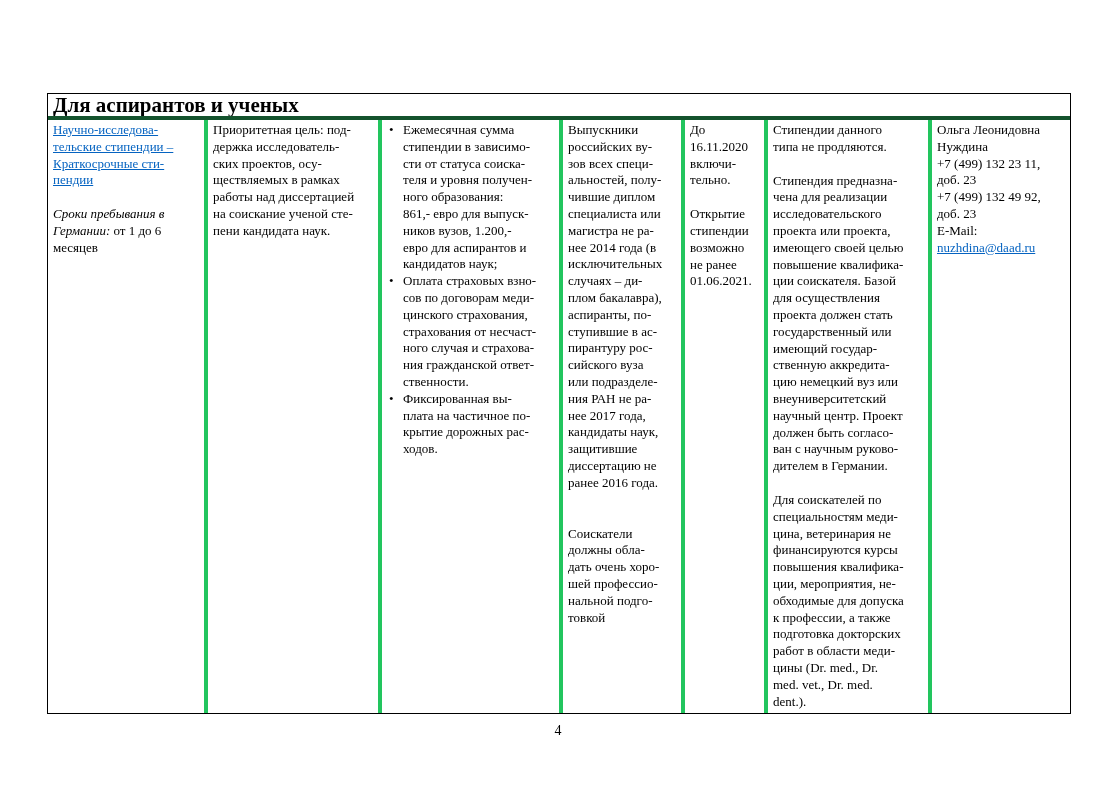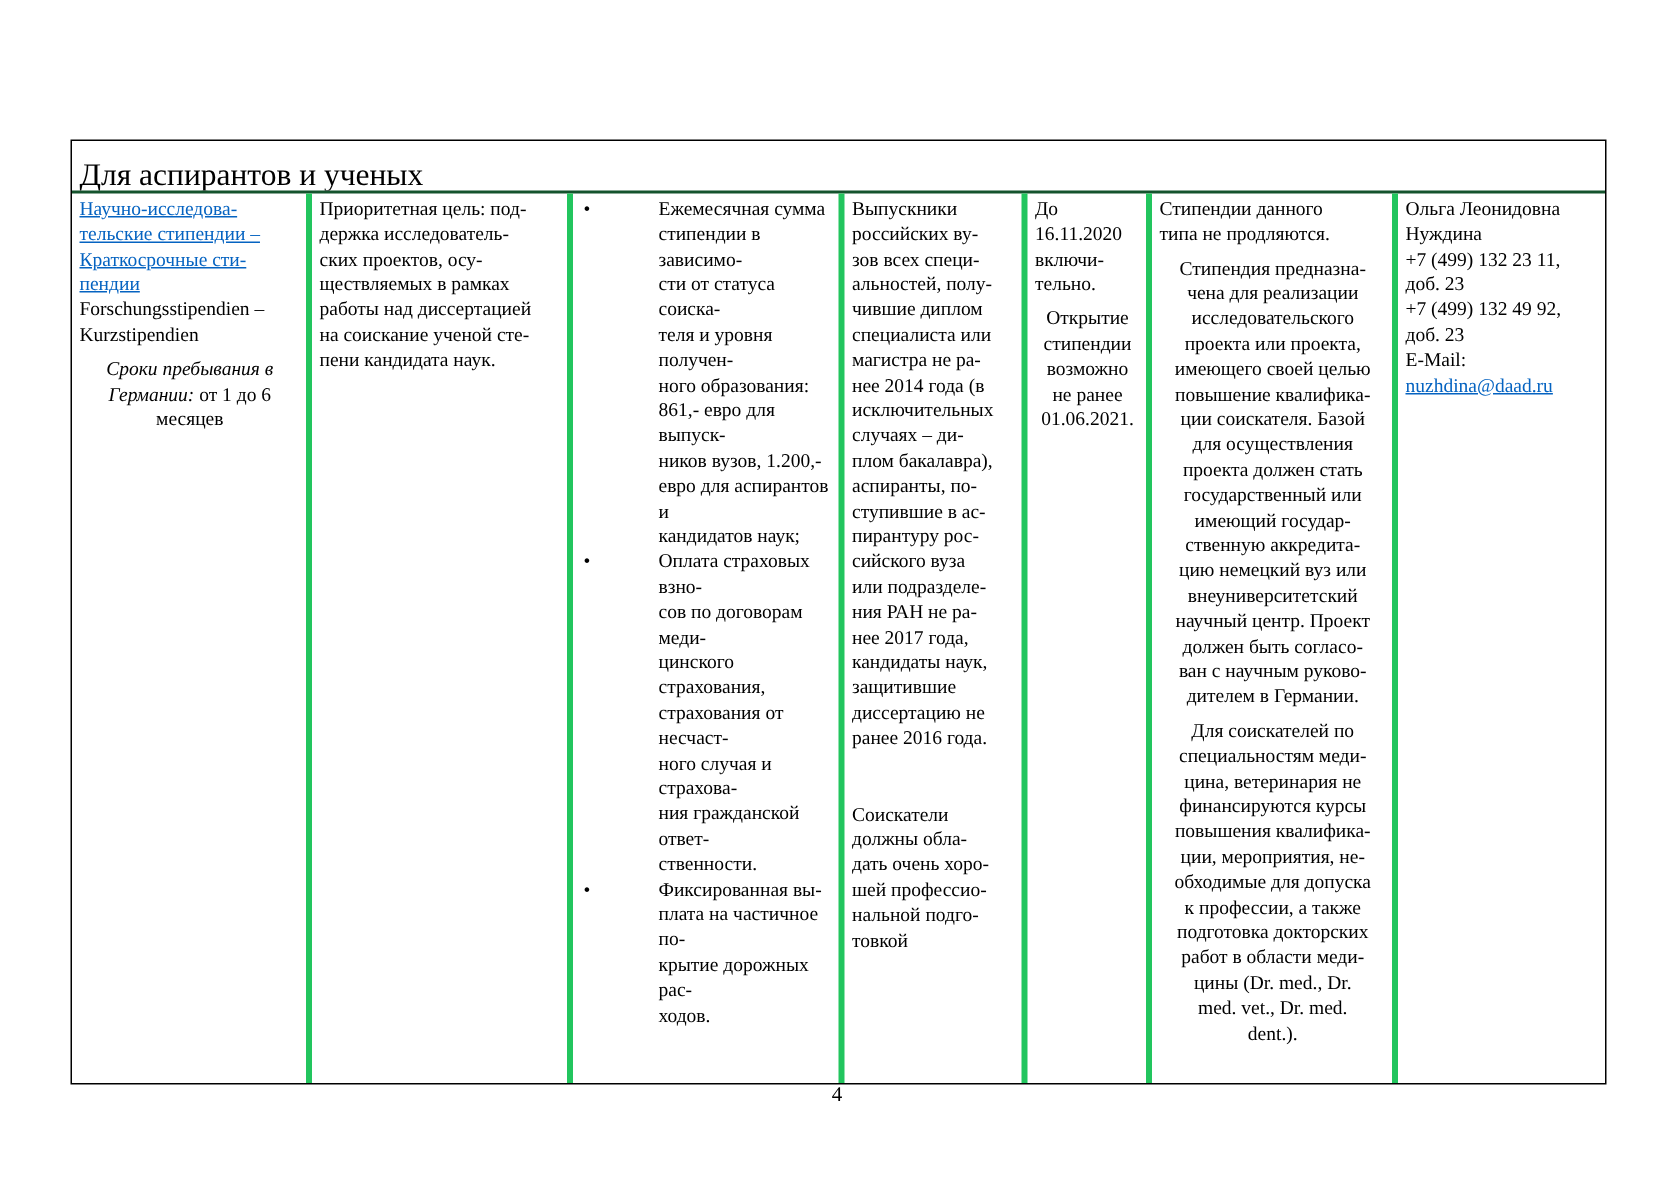--- a/index.html
+++ b/index.html
@@ -5,63 +5,61 @@
   html,body{margin:0;padding:0;}
   body{
     width:1120px;height:791px;background:#ffffff;position:relative;
     font-family:"Liberation Serif", serif;color:#000000;overflow:hidden;
   }
   .table-wrap{
     position:absolute;left:47px;top:93px;width:1024px;
     border:1px solid #000;box-sizing:border-box;background:#fff;
   }
   .table-title{
-    font-weight:normal;font-size:21px;line-height:22px;height:22px;
-    padding-left:5px;border-bottom:2px solid #14532d;white-space:nowrap;overflow:hidden;margin-top:11px;
+    font-weight:bold;font-size:21px;line-height:22px;height:22px;
+    padding-left:5px;border-bottom:4px solid #14532d;white-space:nowrap;overflow:hidden;
   }
   .row{display:flex;align-items:stretch;min-height:593px;}
   .cell{
     box-sizing:border-box;padding:2px 4px 2px 5px;
     font-size:13px;line-height:16.8px;overflow:hidden;
   }
   .cell + .cell{border-left:4px solid #22c55e;}
   .c1{width:156px;}
   .c2{width:174px;}
   .c3{width:181px;padding-left:4px;}
   .c4{width:122px;}
   .c5{width:83px;}
   .c6{width:164px;}
   .c7{width:142px;}
   p{margin:0;white-space:pre-line;}
-  .gap1{margin-top:6px;text-align:center;}
+  .gap1{margin-top:17px;}
   .gap2{margin-top:34px;}
   .it{font-style:italic;}
   a, .hlink{color:#0563C1;text-decoration:underline;cursor:pointer;}
   .bullet-row{display:flex;}
   .bullet{flex:0 0 14px;padding-left:3px;}
-  .btext{flex:1;white-space:pre-line;margin-left:36px;}
+  .btext{flex:1;white-space:pre-line;}
   .page-number{
     position:absolute;left:47px;top:723px;width:1022px;
     text-align:center;font-size:14px;
   }
 </style>
 </head>
 <body>
 
 <div class="table-wrap">
   <div class="table-title">Для аспирантов и ученых</div>
   <div class="row">
 
     <div class="cell c1">
       <p><span class="hlink">Научно-исследова-
 тельские стипендии –
 Краткосрочные сти-
 пендии</span></p>
-      <p>Forschungsstipendien –
-Kurzstipendien</p>
       <p class="gap1"><span class="it">Сроки пребывания в
 Германии:</span><span> от 1 до 6
 месяцев</span></p>
     </div>
 
     <div class="cell c2">
       <p>Приоритетная цель: под-
 держка исследователь-
 ских проектов, осу-
 ществляемых в рамках

